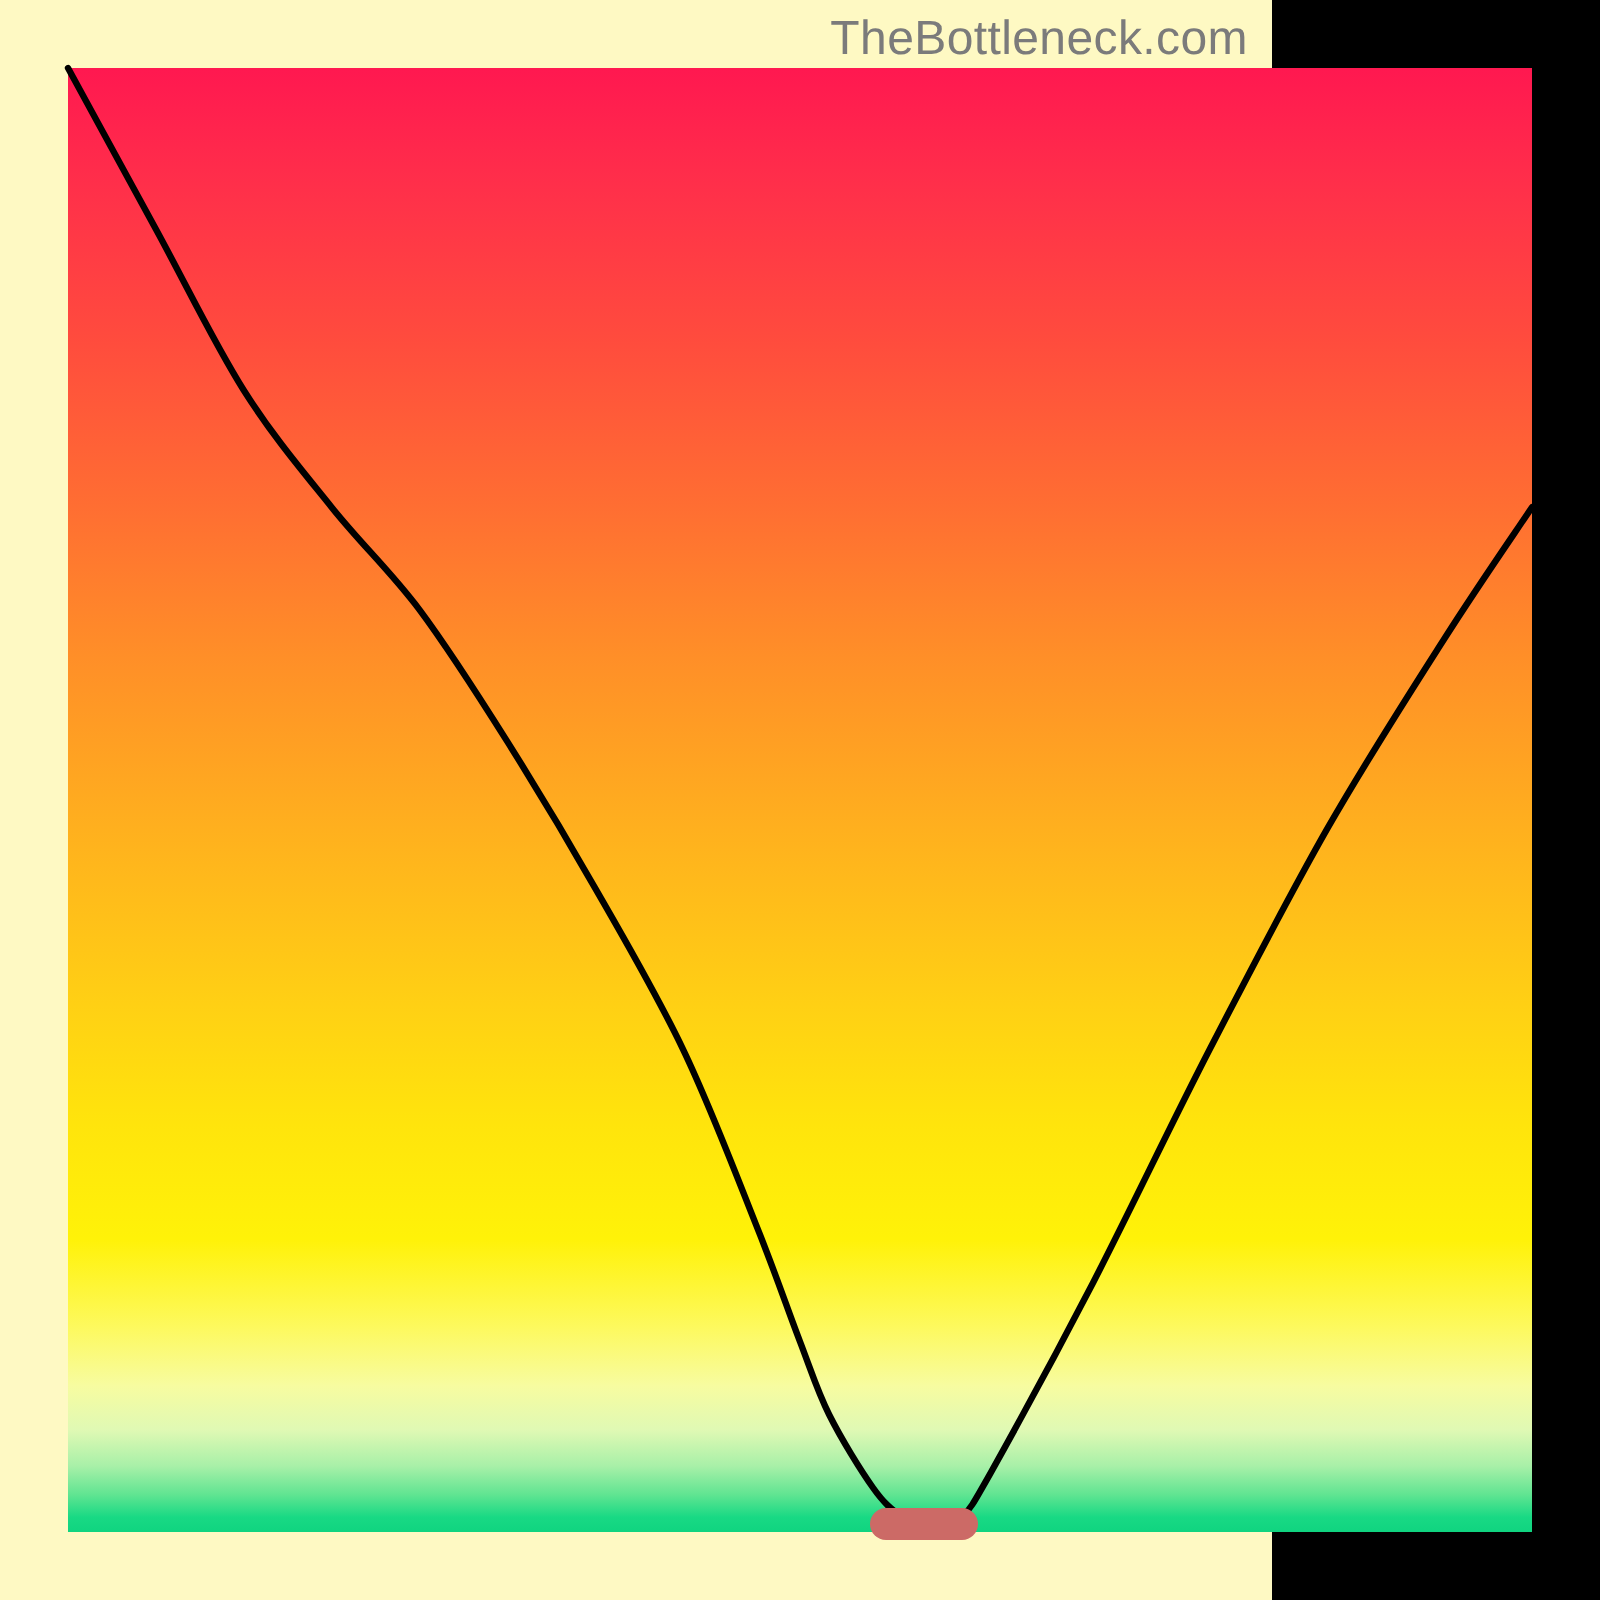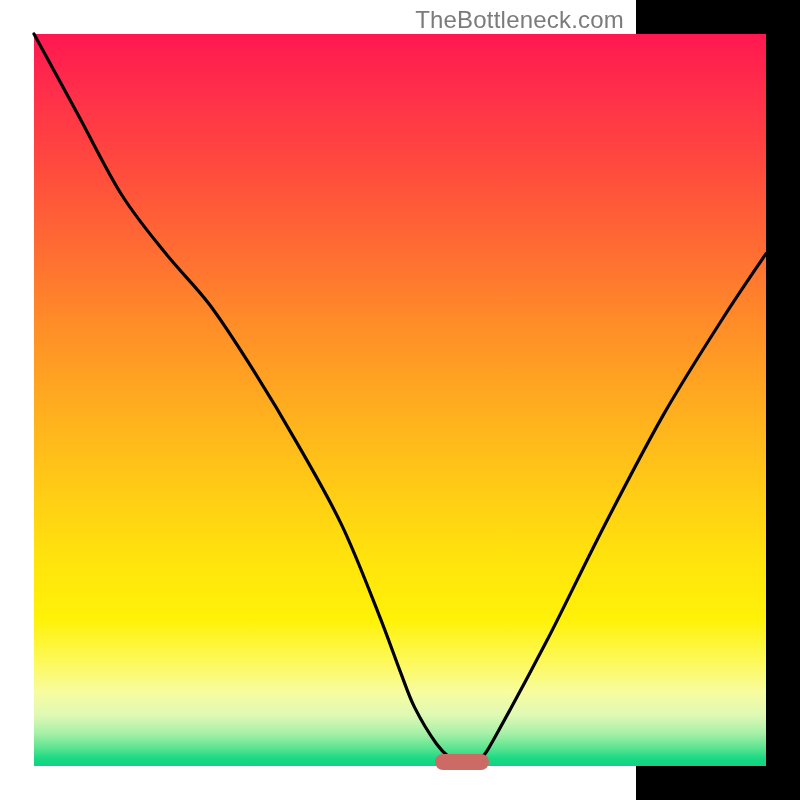--- a/index.html
+++ b/index.html
@@ -10,21 +10,21 @@
     background: #000;
     overflow: hidden;
     font-family: Arial, Helvetica, sans-serif;
   }
   .frame {
     position: absolute;
     top: 0;
     left: 0;
     width: 636px;
     height: 800px;
-    background: #ffffff;
+    background: #fef9c3;
   }
   .plot {
     position: absolute;
     top: 34px;
     left: 34px;
     width: 732px;
     height: 732px;
     background: linear-gradient(
       to bottom,
       #ff1850 0%,

